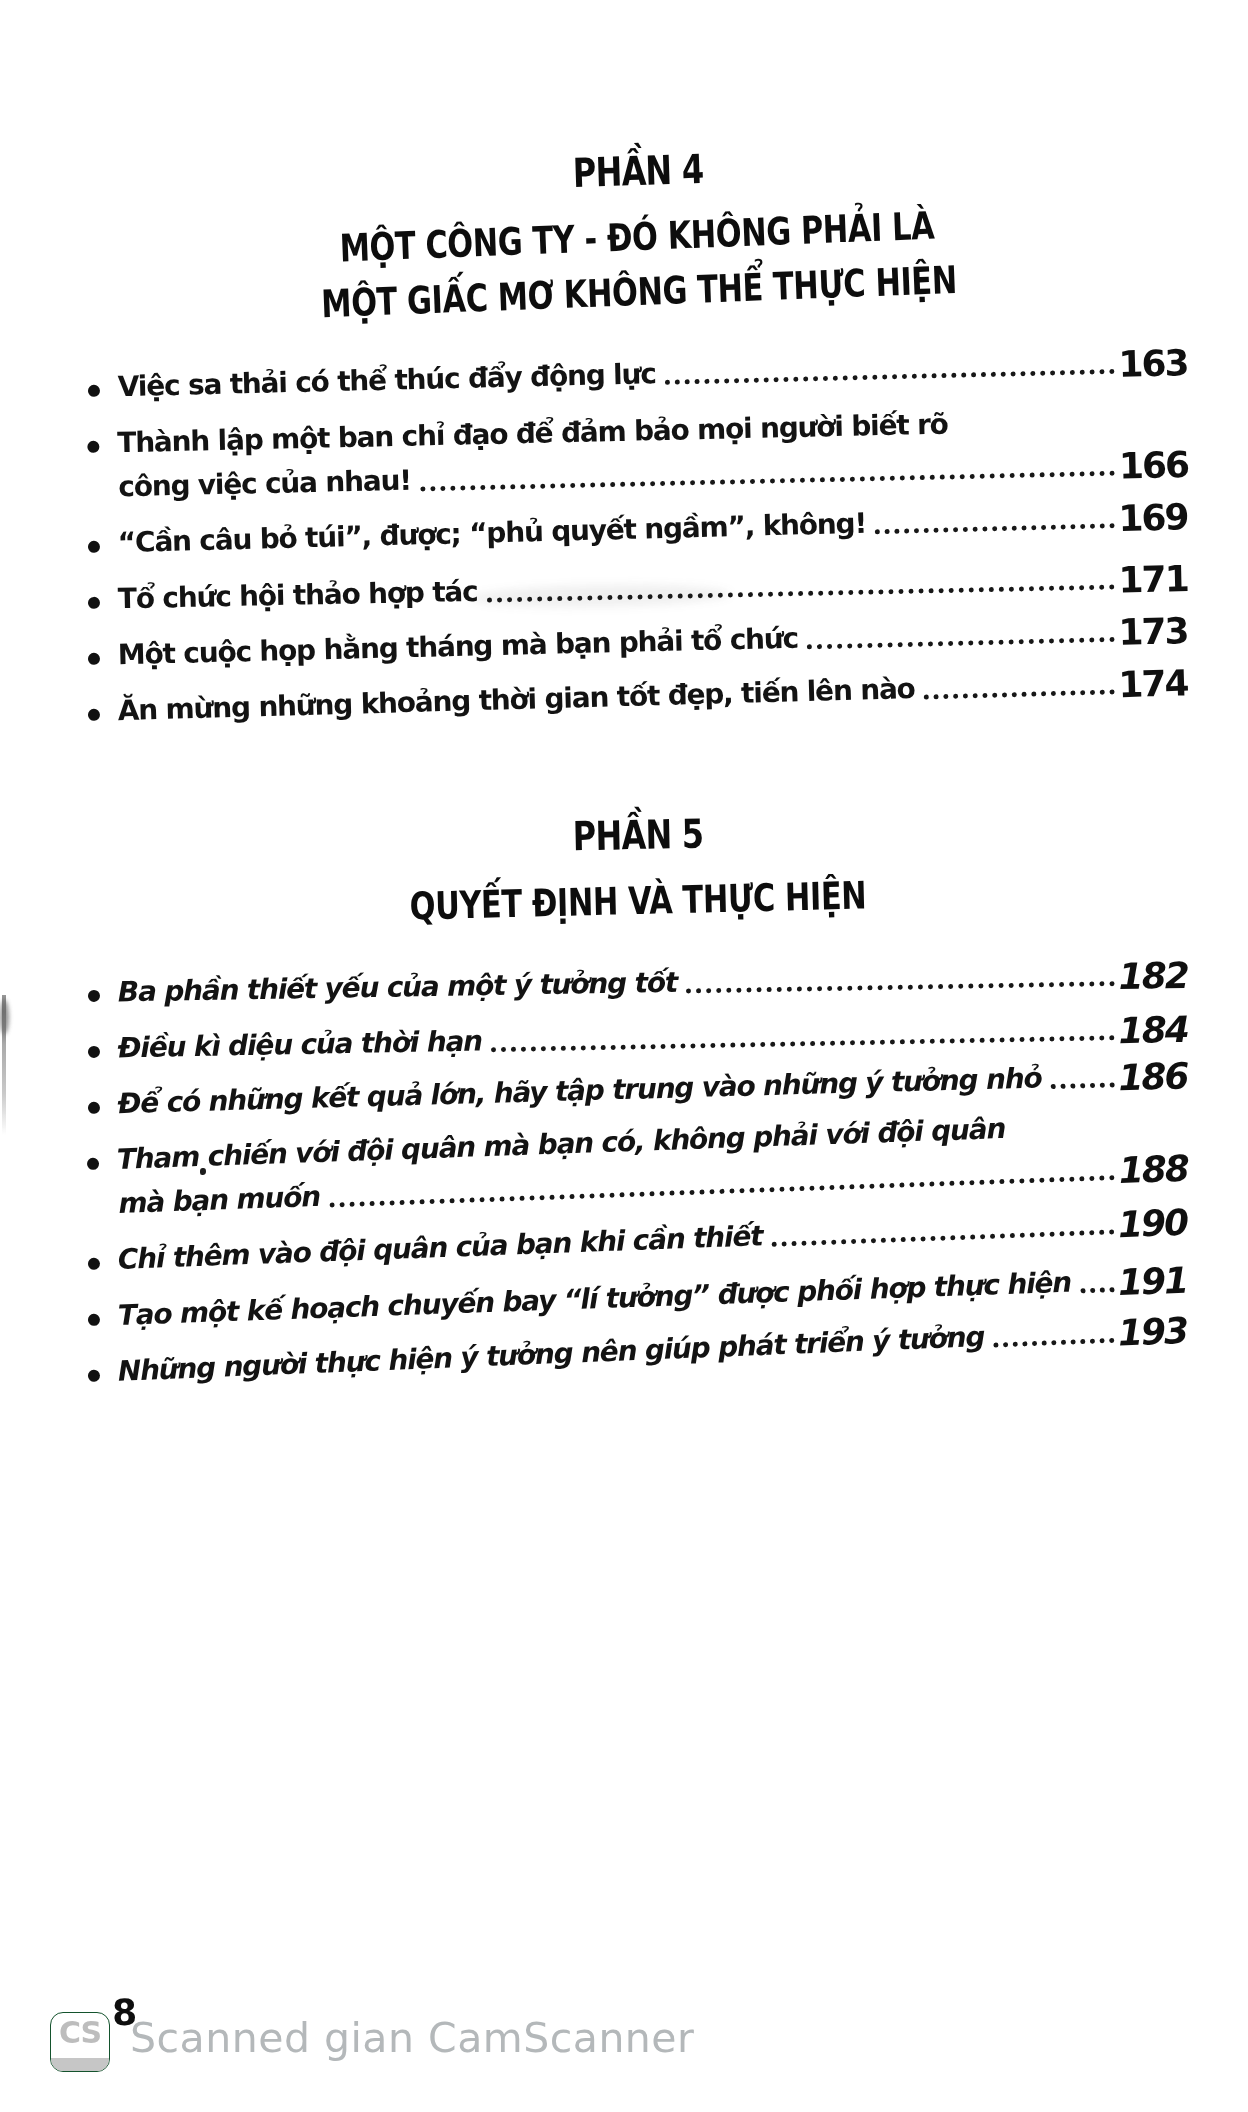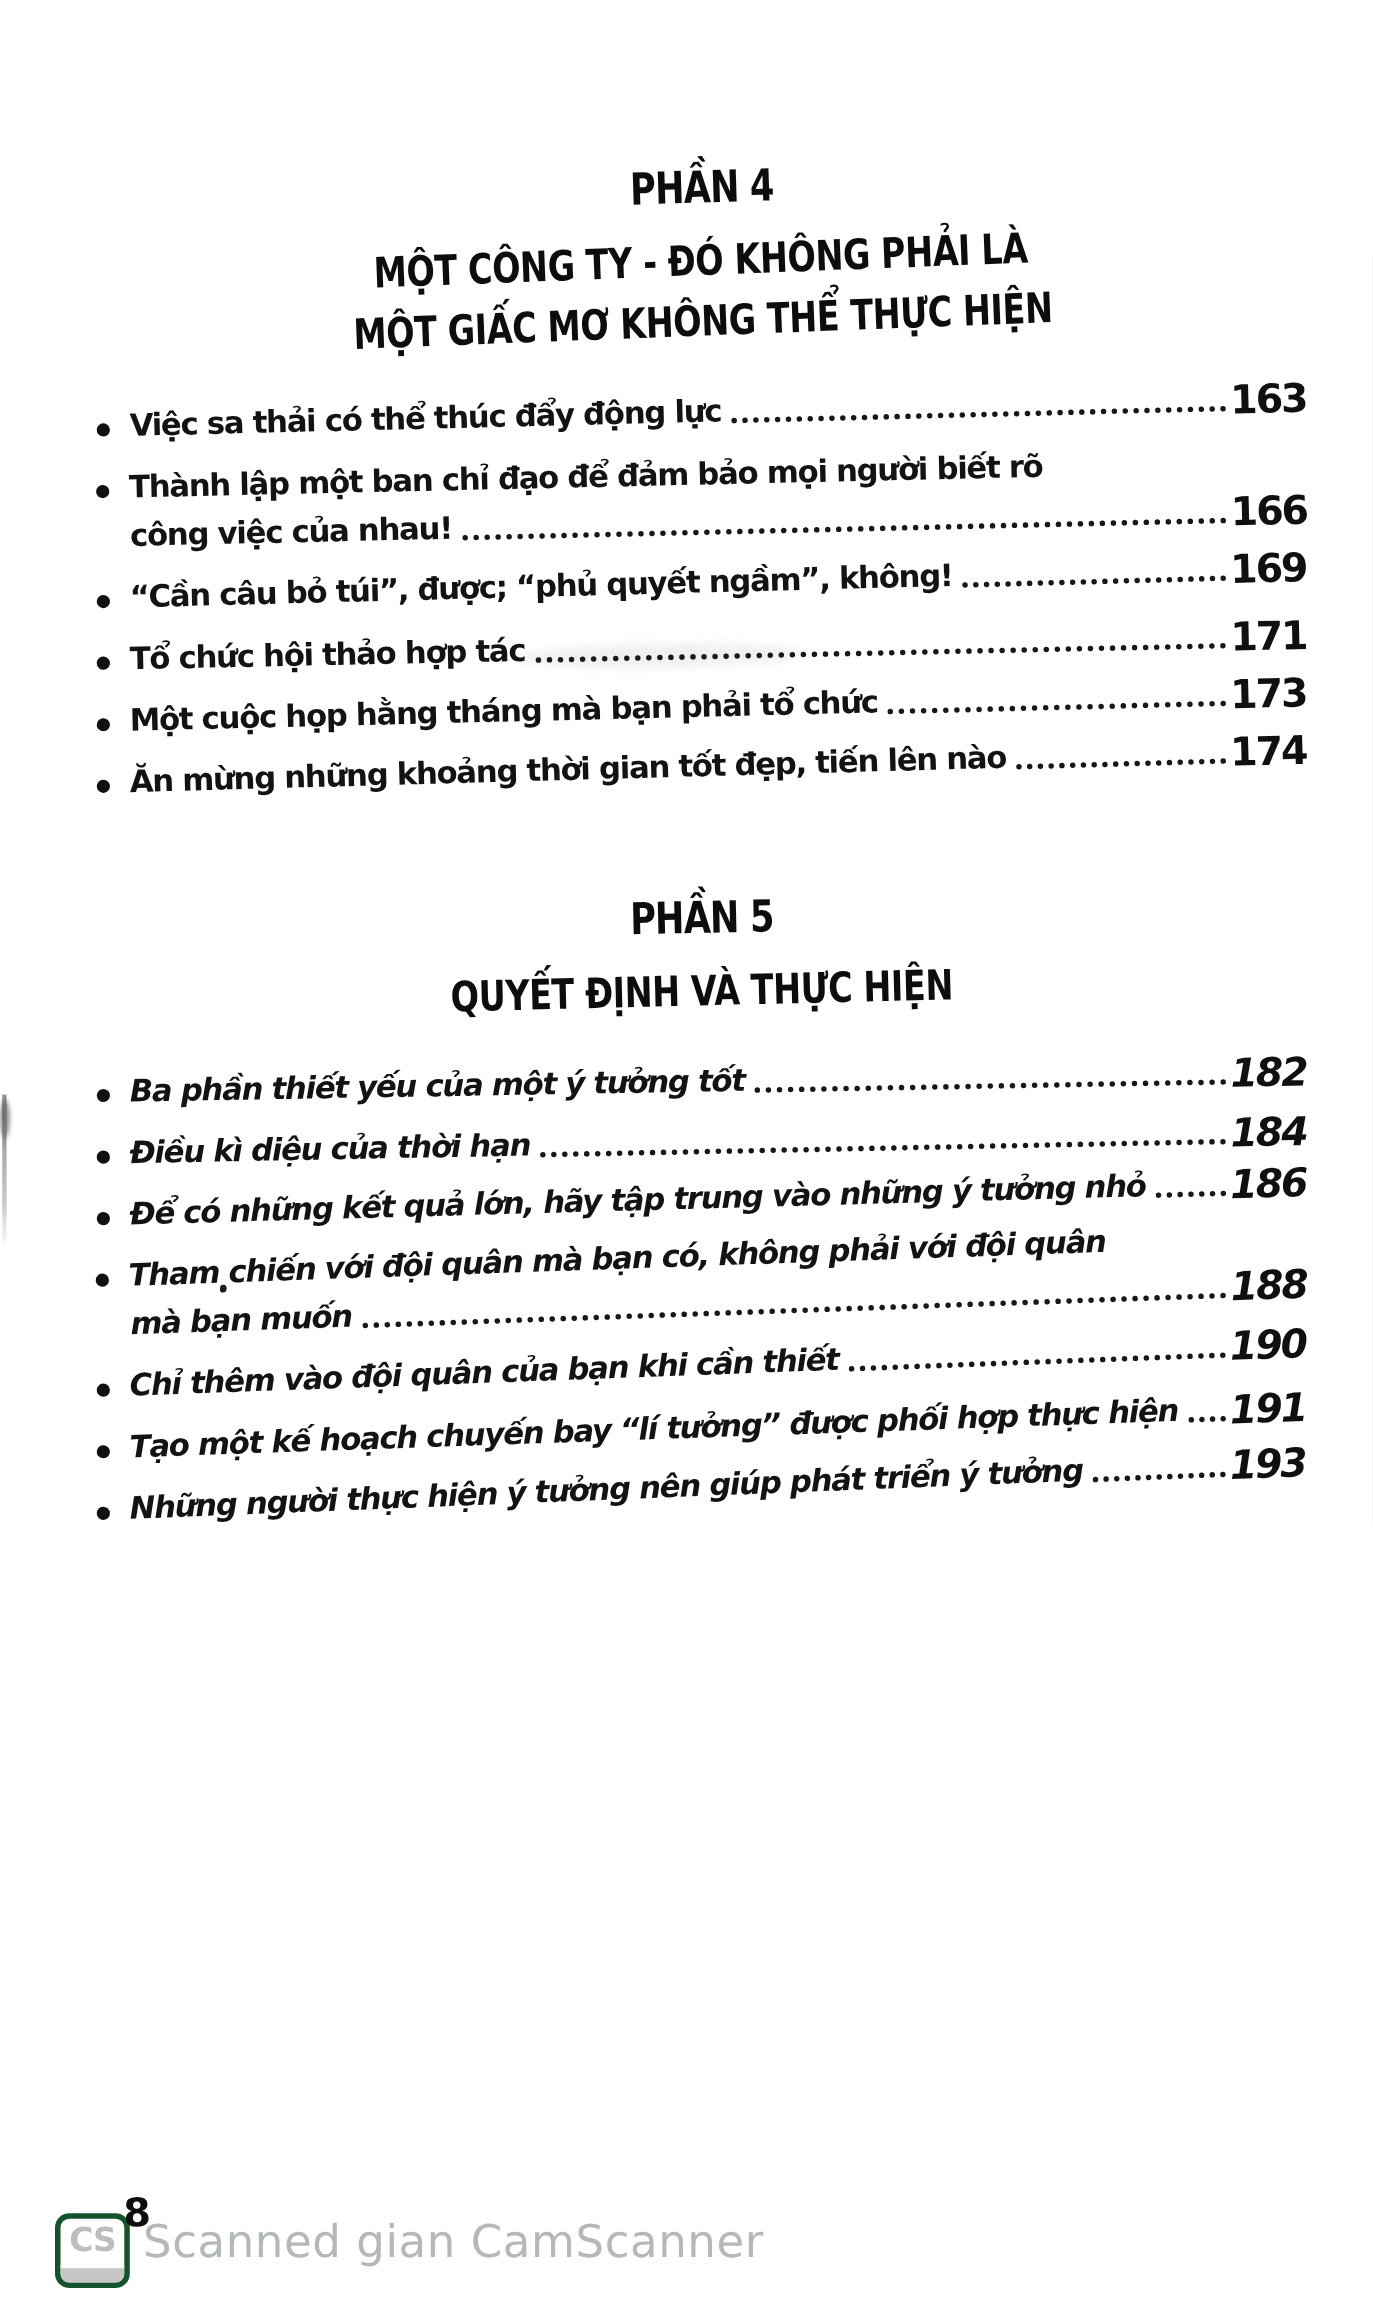--- a/index.html
+++ b/index.html
@@ -68,21 +68,21 @@
   .smudge {
     position:absolute; left:470px; top:585px; width:260px; height:22px;
     background:rgba(60,60,60,0.08); filter:blur(4px); border-radius:50%;
     transform:rotate(-1deg);
   }
 
   
   .footer { position:absolute; left:0; top:1984px; width:100%; height:128px; }
   .cs-logo {
     position:absolute; left:50px; top:28px; width:58px; height:58px;
-    border:5px solid #14532d; border-radius:13px; background:#fff; overflow:hidden;
+    border:1px solid #14532d; border-radius:13px; background:#fff; overflow:hidden;
   }
   .cs-logo-text {
     display:block; text-align:center; margin-top:1px;
     font-size:30px; font-weight:bold; letter-spacing:-1px; color:#bdbdbd; line-height:38px;
   }
   .cs-logo-bar {
     position:absolute; left:0; right:0; bottom:0; height:13px; background:#c6c6c6;
     border-top:3px solid #ffffff;
   }
   .book-pagenum {

